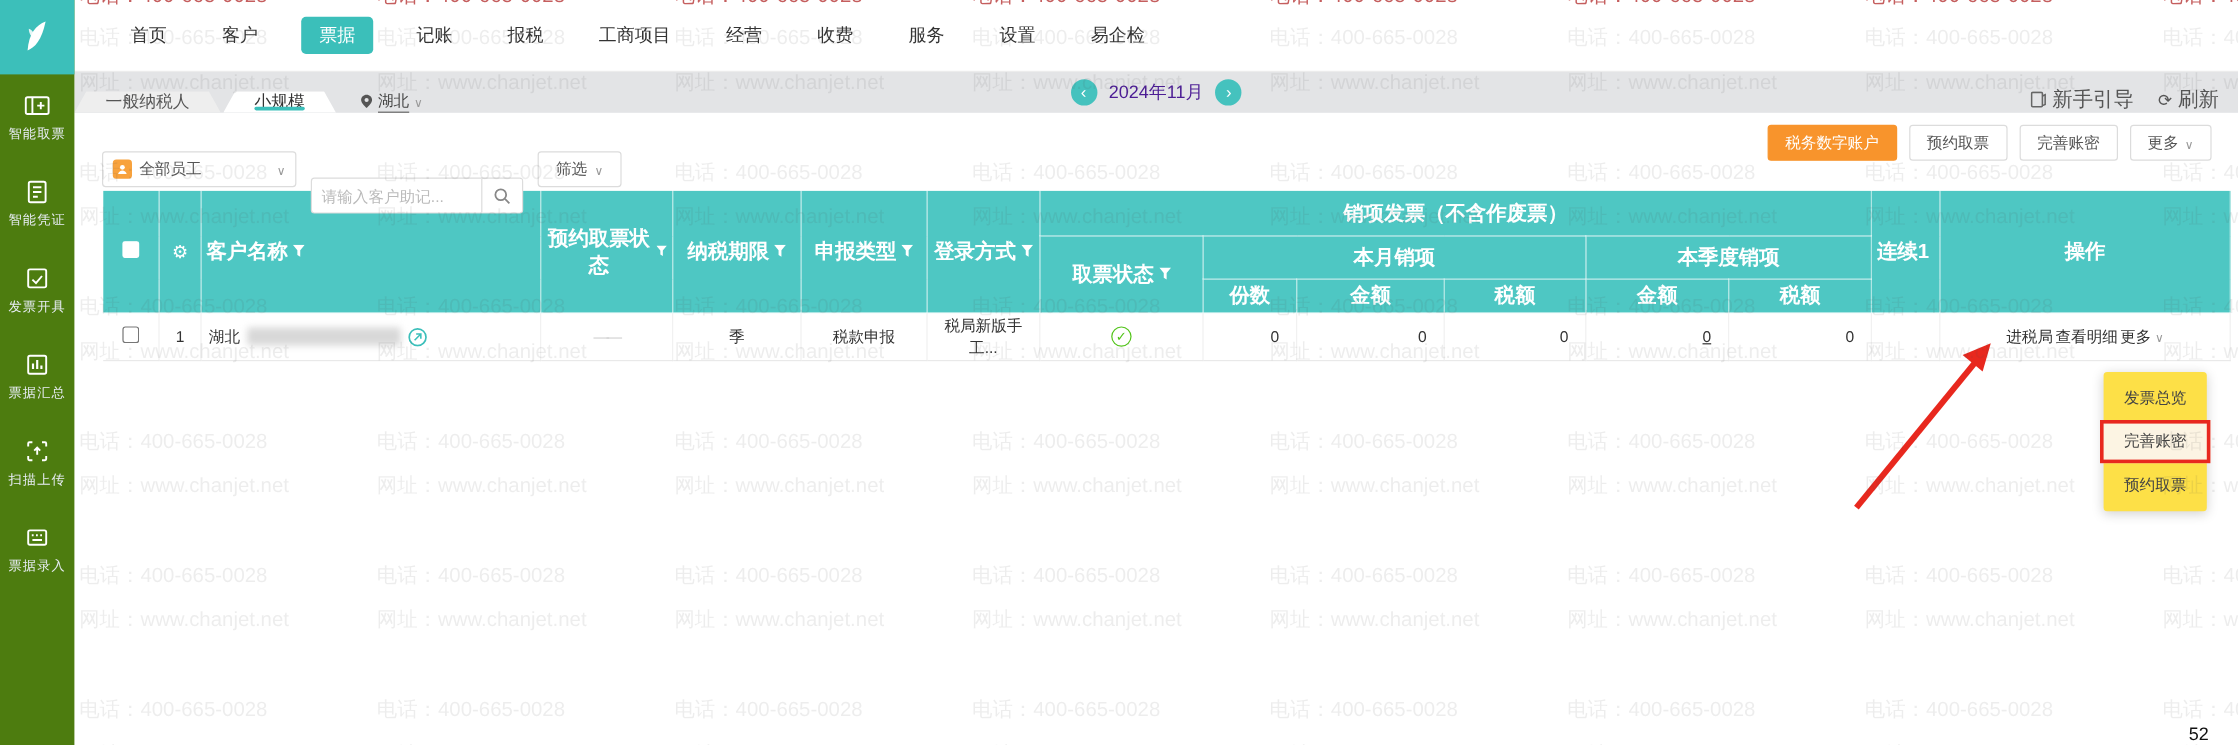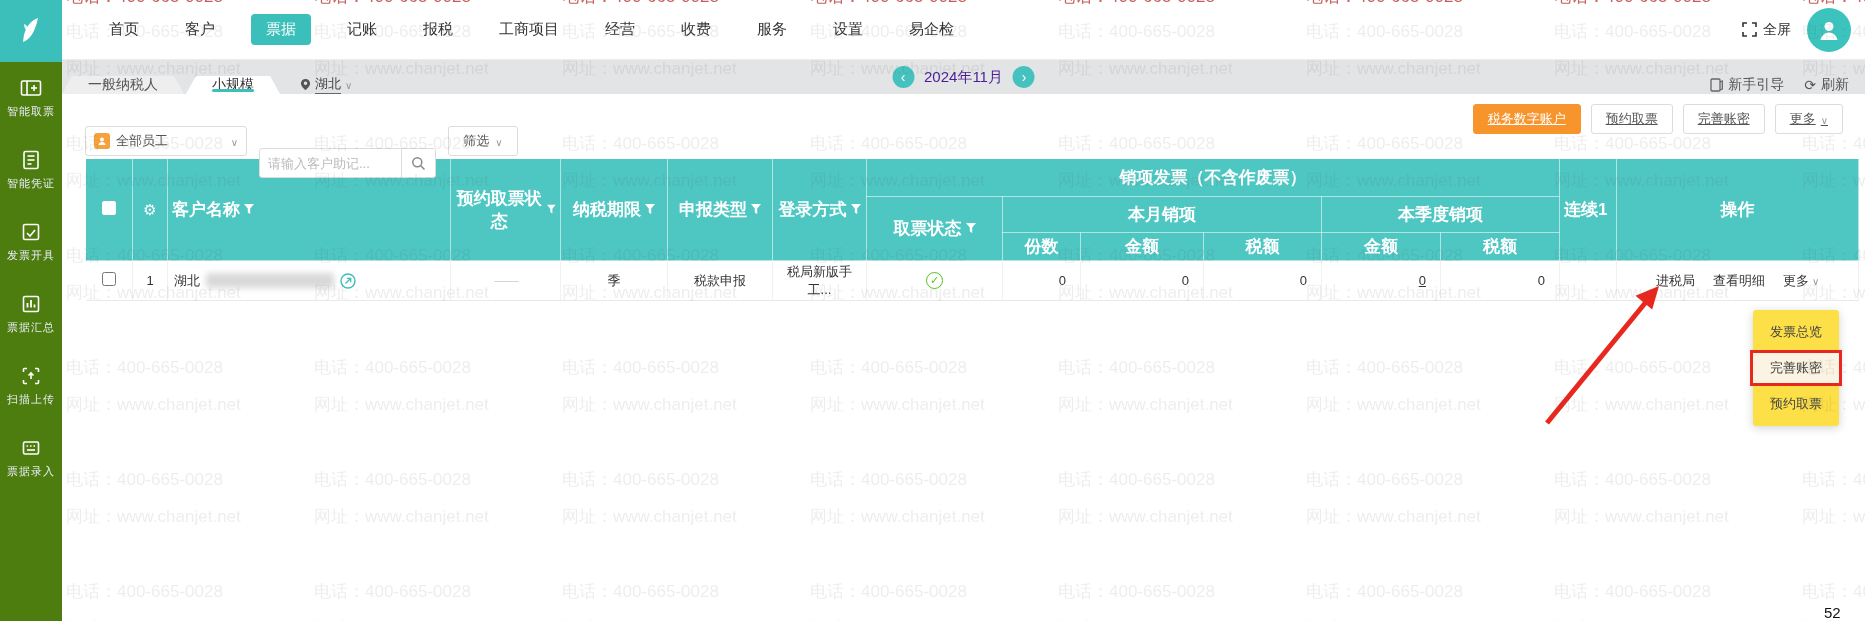--- a/index.html
+++ b/index.html
@@ -29,42 +29,42 @@
   .tab.active { background:#fff; color:#333; position:relative; }
   .tab.active::after { content:""; position:absolute; left:26px; right:26px; bottom:2px; height:3px; background:#3bbfba; border-radius:2px; }
   .region { display:flex; align-items:center; gap:4px; margin-left:18px; font-size:13px; color:#444; cursor:pointer; }
   .region .name { border-bottom:1px solid #666; }
   .datenav { position:absolute; left:50%; top:0; height:34px; transform:translateX(-50%);
     display:flex; align-items:center; gap:10px; }
   .circ-btn { width:22px; height:22px; border-radius:50%; background:#45c2be; color:#fff; display:flex;
     align-items:center; justify-content:center; font-size:14px; cursor:pointer; }
   .circ-btn.prev::before{ content:"‹"; } .circ-btn.next::before{ content:"›"; }
   .date-label { font-size:15px; color:#4c1d95; }
-  .subbar-right { margin-left:auto; display:flex; align-items:center; gap:20px; padding-right:16px; font-size:14px; color:#555; }
+  .subbar-right { margin-left:auto; display:flex; align-items:center; gap:20px; padding-right:16px; font-size:17px; color:#555; }
   .subbar-link { display:flex; align-items:center; gap:5px; cursor:pointer; }
   .refresh-glyph::before { content:"⟳"; font-size:14px; }
 
   
   .toolbar { position:absolute; left:85px; top:104px; display:flex; align-items:center; gap:12px; z-index:3; }
   .ctrl { height:30px; border:1px solid #dcdcdc; border-radius:3px; background:#fff; display:flex; align-items:center; font-size:13px; color:#555; }
   .emp-select { width:162px; padding:0 8px; justify-content:space-between; cursor:pointer; }
   .emp-left { display:flex; align-items:center; gap:6px; }
   .emp-icon { width:16px; height:16px; background:#f8a23d; border-radius:3px; display:flex; align-items:center; justify-content:center; }
   .chev::before { content:"∨"; font-size:10px; color:#999; }
   .search-wrap { width:177px; padding:0; overflow:hidden;margin-top:44px; }
   .search-wrap input { flex:1; border:0; outline:0; padding:0 8px; font-size:13px; color:#333; min-width:0; }
   .search-wrap input::placeholder { color:#bbb; }
   .search-btn { width:34px; height:100%; border-left:1px solid #dcdcdc; display:flex; align-items:center; justify-content:center; cursor:pointer; background:#fff; }
   .filter-btn { width:70px; justify-content:center; gap:6px; cursor:pointer; }
   .cb-group { display:flex; align-items:center; gap:22px; margin-left:10px; }
   .cb-item { display:flex; align-items:center; gap:6px; font-size:13px; color:#555; cursor:pointer; }
   .cb-item input { width:14px; height:14px; accent-color:#3bbfba; }
   .toolbar-right { position:absolute; right:22px; top:104px; display:flex; align-items:center; gap:10px; z-index:3; }
   .btn { height:30px; padding:0 14px; border-radius:3px; font-size:13px; display:flex; align-items:center; gap:5px; cursor:pointer;
-    border:1px solid #dcdcdc; background:#fff; color:#555;text-decoration:underline; }
+    border:1px solid #dcdcdc; background:#fff; color:#555; }
   .btn.orange { background:#f8942c; border-color:#f8942c; color:#fff; }
 
   
   .tbl-wrap { position:absolute; left:85px; top:158px; z-index:2; }
   table { border-collapse:collapse; table-layout:fixed; width:1773px; }
   thead th { background:#4ec7c3; color:#fff; font-size:17px; font-weight:bold;
     border:1px solid rgba(255,255,255,.55); text-align:center; vertical-align:middle; padding:2px 4px; }
   tr.h1 th { height:38px; } tr.h2 th { height:36px;margin-top:22px; } tr.h3 th { height:20px; }
   th .hflex { display:inline-flex; align-items:center; gap:4px; justify-content:center; }
   .clip-txt { overflow:hidden; white-space:nowrap; display:block; text-align:left; }
@@ -72,21 +72,21 @@
     font-size:13px; color:#333; text-align:center; vertical-align:middle; padding:0 6px; }
   td.num { text-align:right; padding-right:14px; }
   td.cust { text-align:left; }
   .cust-flex { display:flex; align-items:center; gap:6px; }
   .redact { width:128px; height:15px; background:#d8d8d8; filter:blur(3px); border-radius:2px; }
   .dash { color:#d0d0d0; letter-spacing:-2px; }
   .check-circ { display:inline-flex; width:17px; height:17px; border:1px solid #52c41a; border-radius:50%;
     color:#52c41a; font-size:11px; align-items:center; justify-content:center; }
   .check-circ::before { content:"✓"; }
   .link-u { text-decoration:underline; cursor:pointer; }
-  .ops { display:flex; justify-content:center; gap:18px; }
+  .ops { display:flex; justify-content:center; gap:2px; }
   .op-link { color:#333; cursor:pointer; white-space:nowrap; display:inline-flex; align-items:center; gap:3px; }
   .hd-checkbox { display:inline-block; width:14px; height:14px; background:#fff; border:1px solid #fff; border-radius:2px; }
   .row-checkbox { width:14px; height:14px; }
   .gear::before { content:"⚙"; font-size:15px; }
 
   
   .dropdown { position:absolute; left:1753px; top:310px; width:86px; background:#fde047;
     box-shadow:0 2px 10px rgba(0,0,0,.18); border-radius:3px; z-index:50; padding:4px 0; }
   .dd-item { height:36px; display:flex; align-items:center; justify-content:center; font-size:13px; color:#444; cursor:pointer; }
   .dd-item.hl { background:#fcf4e3; border:3px solid #e8281e; margin:0 -3px; }
@@ -176,34 +176,20 @@
   <span class="nav-item pill">票据</span>
   <span class="nav-item">记账</span>
   <span class="nav-item">报税</span>
   <span class="nav-item">工商项目</span>
   <span class="nav-item">经营</span>
   <span class="nav-item">收费</span>
   <span class="nav-item">服务</span>
   <span class="nav-item">设置</span>
   <span class="nav-item">易企检</span>
 
-  <div class="topnav-right">
-    <span class="fullscreen">
-      <svg width="15" height="15" viewBox="0 0 15 15">
-        <path d="M1 5V1h4M10 1h4v4M14 10v4h-4M5 14H1v-4" fill="none" stroke="#333" stroke-width="1.6"></path>
-      </svg>
-      <span>全屏</span>
-    </span>
-    <span class="avatar">
-      <svg width="26" height="26" viewBox="0 0 26 26">
-        <circle cx="13" cy="9.5" r="4.5" fill="#fff"></circle>
-        <path d="M4.5 23c1.2-5 4.5-7.5 8.5-7.5s7.3 2.5 8.5 7.5Z" fill="#fff"></path>
-      </svg>
-    </span>
-  </div>
 </div>
 
 <div class="subbar">
   <div class="tab">
     <span>一般纳税人</span>
   </div>
   <div class="tab active">
     <span>小规模</span>
   </div>
   <div class="region">

